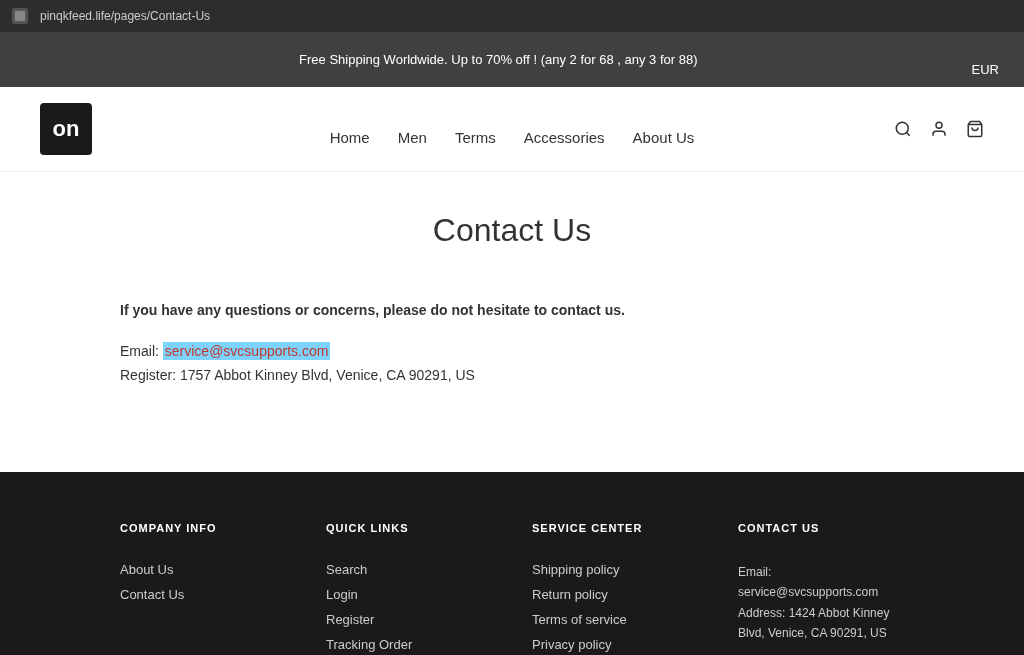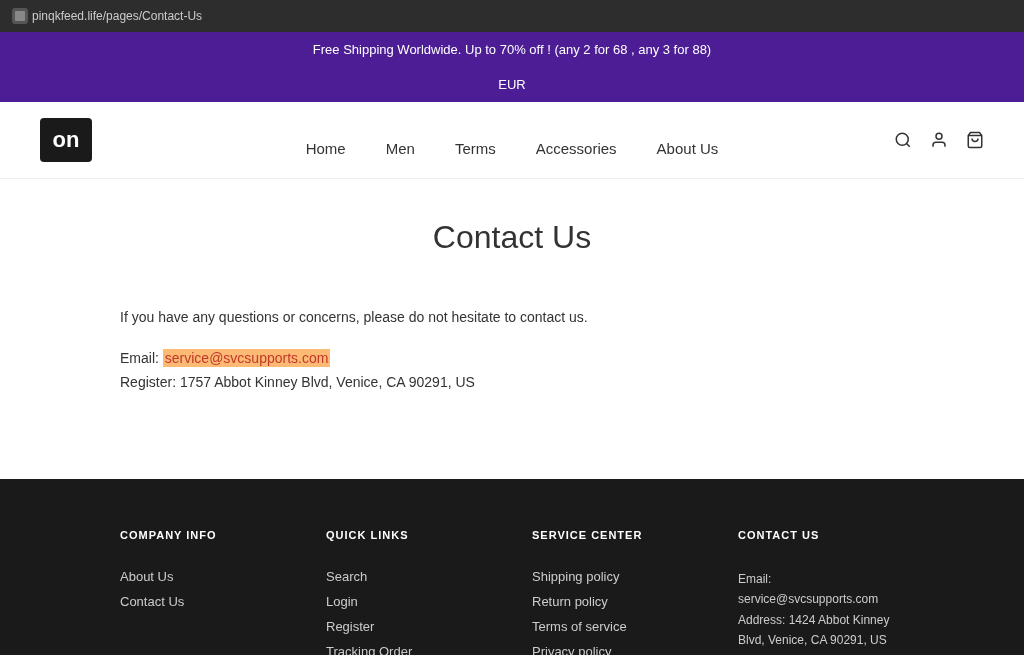--- a/index.html
+++ b/index.html
@@ -4,70 +4,69 @@
   <style>
     * { margin: 0; padding: 0; box-sizing: border-box; }
     body { font-family: -apple-system, BlinkMacSystemFont, 'Segoe UI', Arial, sans-serif; font-size: 14px; color: #333; background: #fff; }
 
     
     .browser-bar {
       background: #2d2d2d;
       padding: 8px 12px;
       display: flex;
       align-items: center;
-      gap: 4px;
+      gap: 12px;
     }
     .browser-bar-icon {
       width: 16px; height: 16px;
       background: #555;
       border-radius: 3px;
       display: flex; align-items: center; justify-content: center;
     }
     .browser-bar-url {
       color: #ccc;
       font-size: 12px;
     }
 
     
     .top-banner {
-      background: #4c1d95;
+      background: #404040;
       color: #fff;
       text-align: center;
-      padding: 10px 8px;
+      padding: 10px 25px;
       font-size: 13px;
       display: flex;
       justify-content: space-between;
       align-items: center;
-      flex-direction: column;
     }
     .top-banner-center { flex: 1; text-align: center; }
     .top-banner-right { font-size: 13px; margin-top: 20px; }
 
     
     .header {
       display: flex;
       align-items: center;
       padding: 16px 40px;
       border-bottom: 1px solid #eee;
       position: relative;
     }
     .logo {
-      width: 52px; height: 44px;
+      width: 52px; height: 52px;
       background: #1a1a1a;
       border-radius: 4px;
       display: flex; align-items: center; justify-content: center;
       color: #fff;
       font-size: 18px;
       font-weight: bold;
       flex-shrink: 0;
     }
     .logo-text { font-size: 22px; line-height: 1; }
     .nav {
       display: flex;
-      gap: 40px;
+      gap: 28px;
       list-style: none;
       position: absolute;
       left: 50%;
       transform: translateX(-50%);
     }
     .nav a {
       text-decoration: none;
       color: #333;
       font-size: 15px;
     }
@@ -94,29 +93,30 @@
       font-size: 32px;
       font-weight: 400;
       margin-bottom: 50px;
       color: #333;
     }
     .contact-text {
       font-size: 14px;
       line-height: 1.7;
       color: #333;
       margin-bottom: 20px;
+      font-weight: bold;
     }
     .contact-email {
       font-size: 14px;
       margin-bottom: 8px;
     }
     .email-link {
       color: #c0392b;
       text-decoration: none;
-      background: #fdba74;
+      background: #7dd3fc;
       padding: 1px 2px;
     }
     .contact-address {
       font-size: 14px;
       color: #333;
     }
 
     
     .footer {
       background: #1a1a1a;

